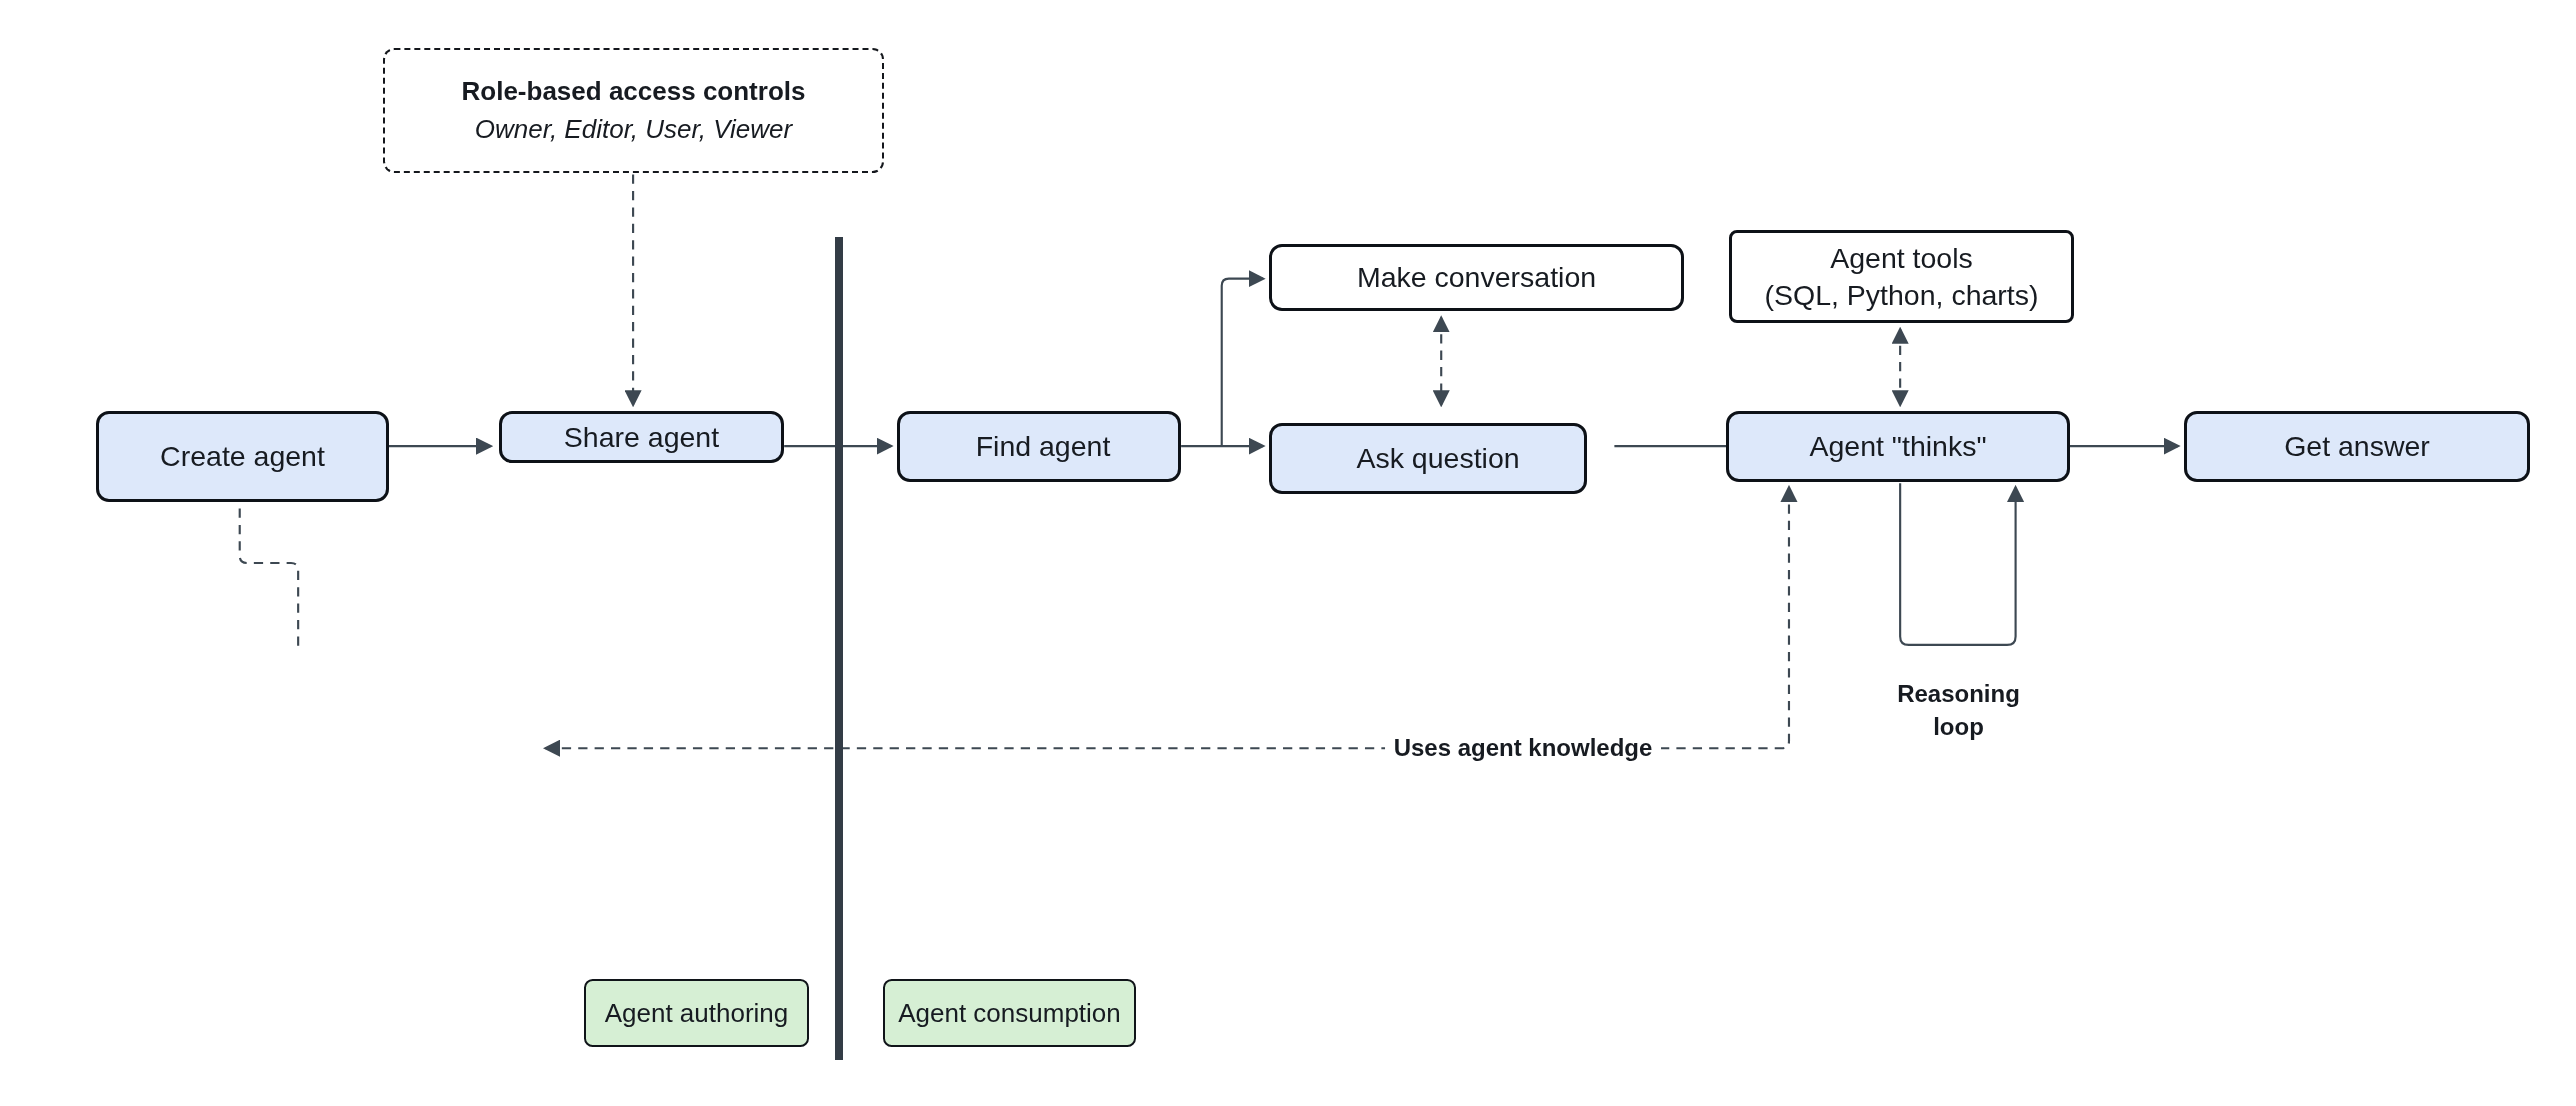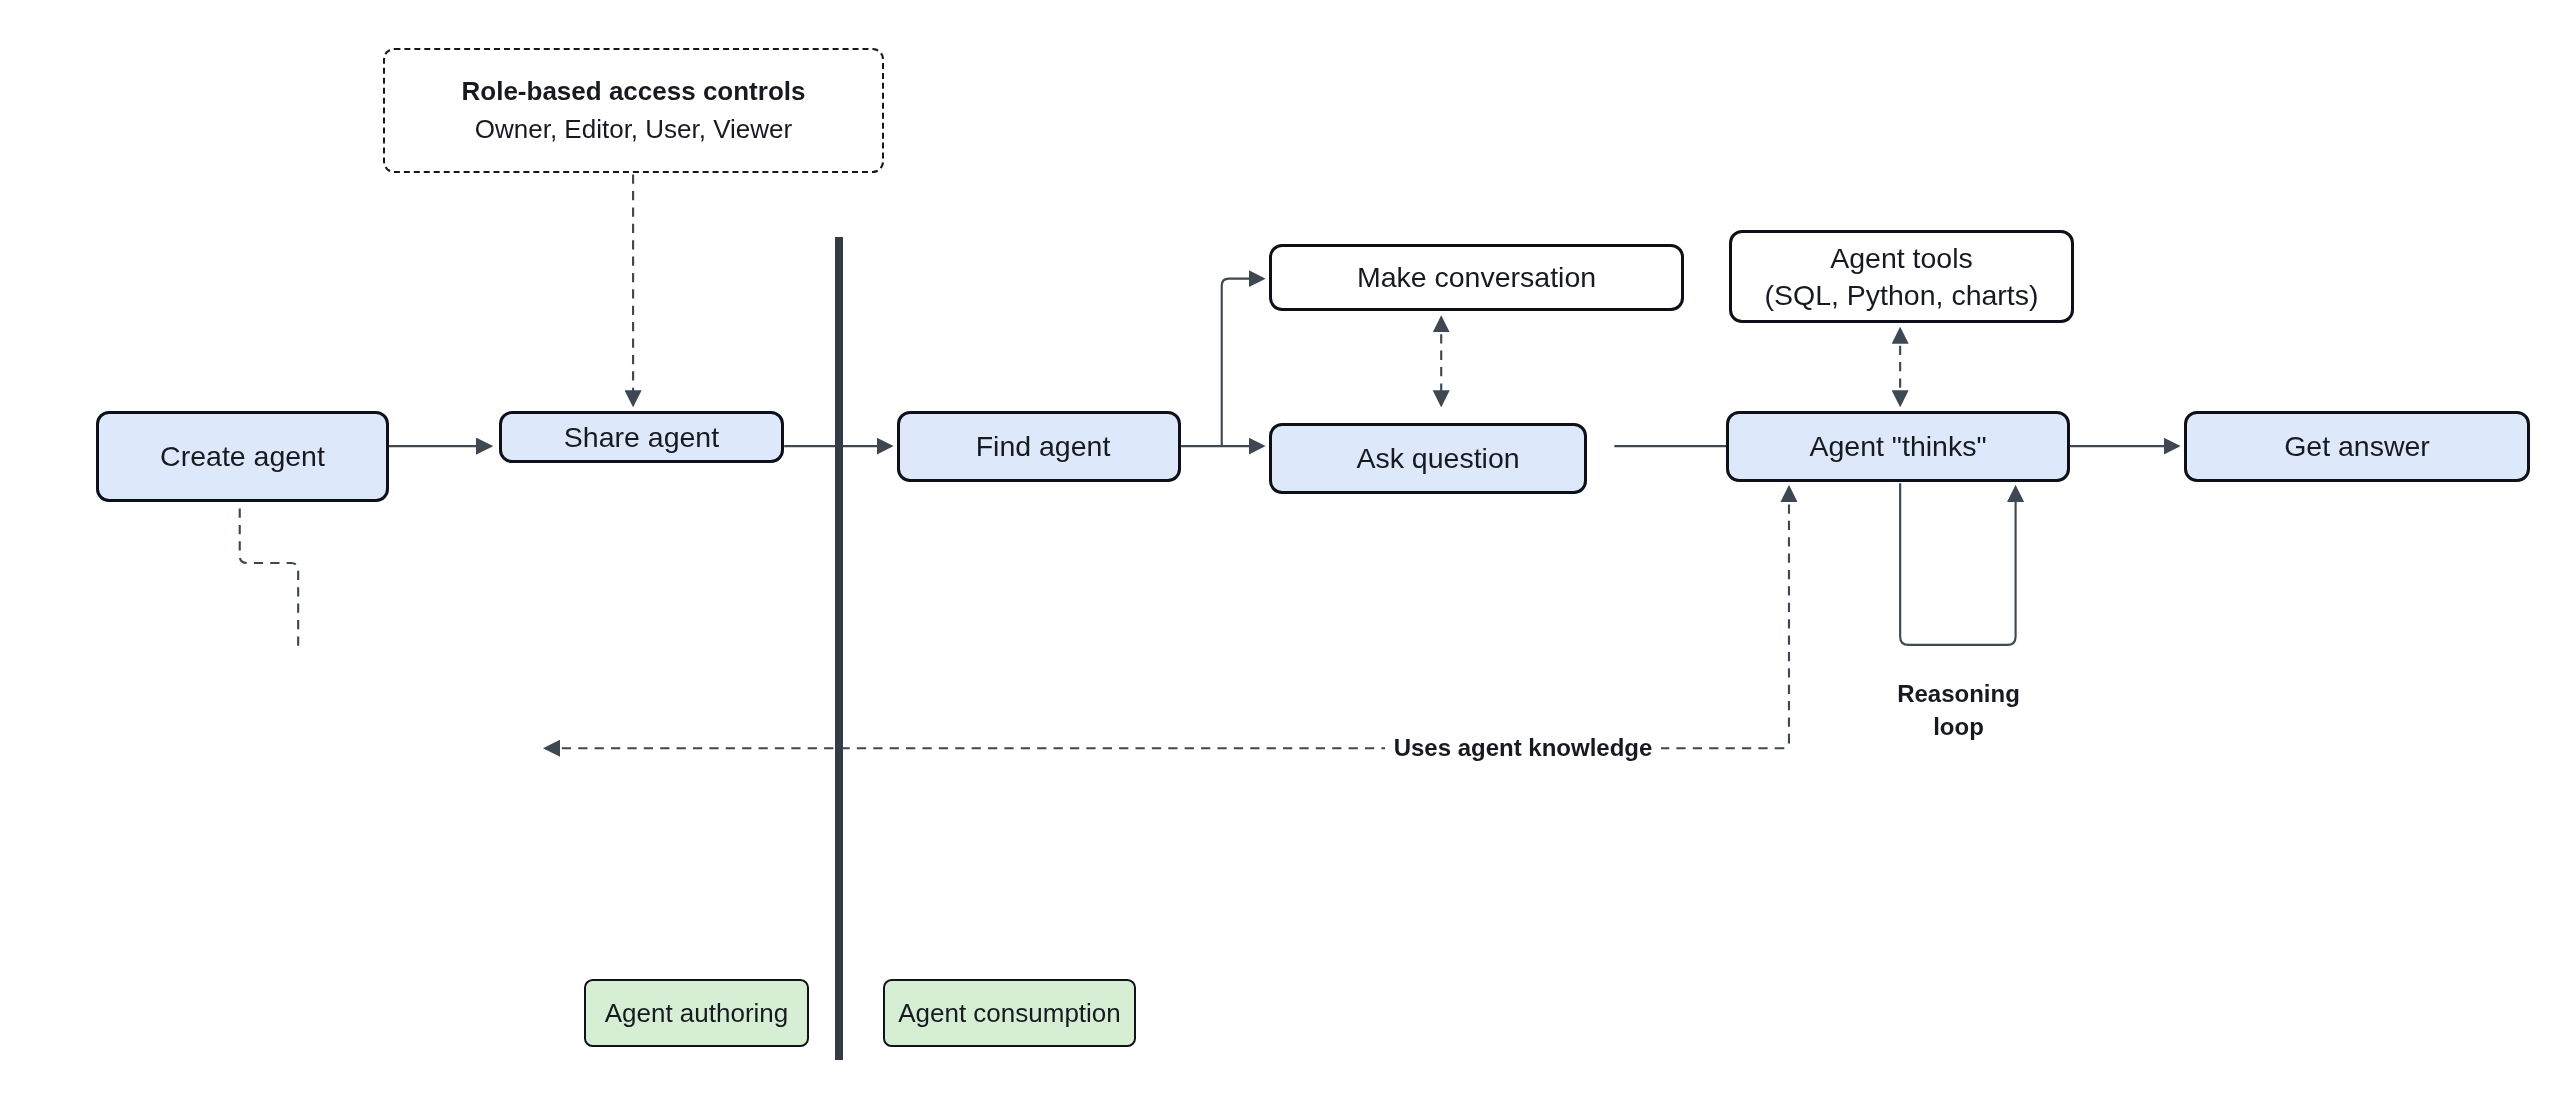--- a/index.html
+++ b/index.html
@@ -30,21 +30,21 @@
     position:absolute;z-index:2;
     background:var(--callout-fill);
     display:flex;flex-direction:column;align-items:center;justify-content:center;
     text-align:center;
   }
   .callout.role{
     left:383px;top:48px;width:501px;height:125px;
     border:2.1px dashed #14171c;border-radius:11.4px;gap:7.1px;
   }
   .callout.role .c-title{font-weight:bold;font-size:26px;}
-  .callout.role .c-sub{font-size:26px;}
+  .callout.role .c-sub{font-style:italic;font-size:26px;}
   .callout.define{
     left:71px;top:647px;width:467px;height:208px;
     border:3.6px dashed #14171c;border-radius:15.7px;
     padding:7.1px 20px;
   }
   .callout.define .c-title{font-weight:bold;font-size:25px;margin-bottom:5.7px;}
   .callout.define .bullet{font-style:italic;font-size:24px;line-height:32px;}
   .callout.define .bullet::before{content:"• ";font-style:normal;}
   .zone-tag{
     position:absolute;z-index:2;top:979px;height:68px;
@@ -68,21 +68,21 @@
   }
   .edge-label.loop{
     left:1880px;top:677px;width:157px;line-height:33px;
   }
   
   .n-create{left:96px;top:411px;width:293px;height:91px;}
   .n-share{left:499px;top:411px;width:285px;height:52px;}
   .n-find{left:897px;top:411px;width:284px;height:71px;padding-left:8px;}
   .n-ask{left:1269px;top:423px;width:318px;height:71px;padding-left:20px;}
   .n-make{left:1269px;top:244px;width:415px;height:67px;}
-  .n-tools{left:1729px;top:230px;width:345px;height:93px;}
+  .n-tools{left:1729px;top:230px;width:345px;height:93px;border-radius:8px;}
   .n-thinks{left:1726px;top:411px;width:344px;height:71px;}
   .n-answer{left:2184px;top:411px;width:346px;height:71px;}
 </style>
 </head>
 <body>
 
 <div class="stage">
 
   <svg class="wires" width="2576" height="1106" viewBox="0 0 3614 1552">
     <defs>

